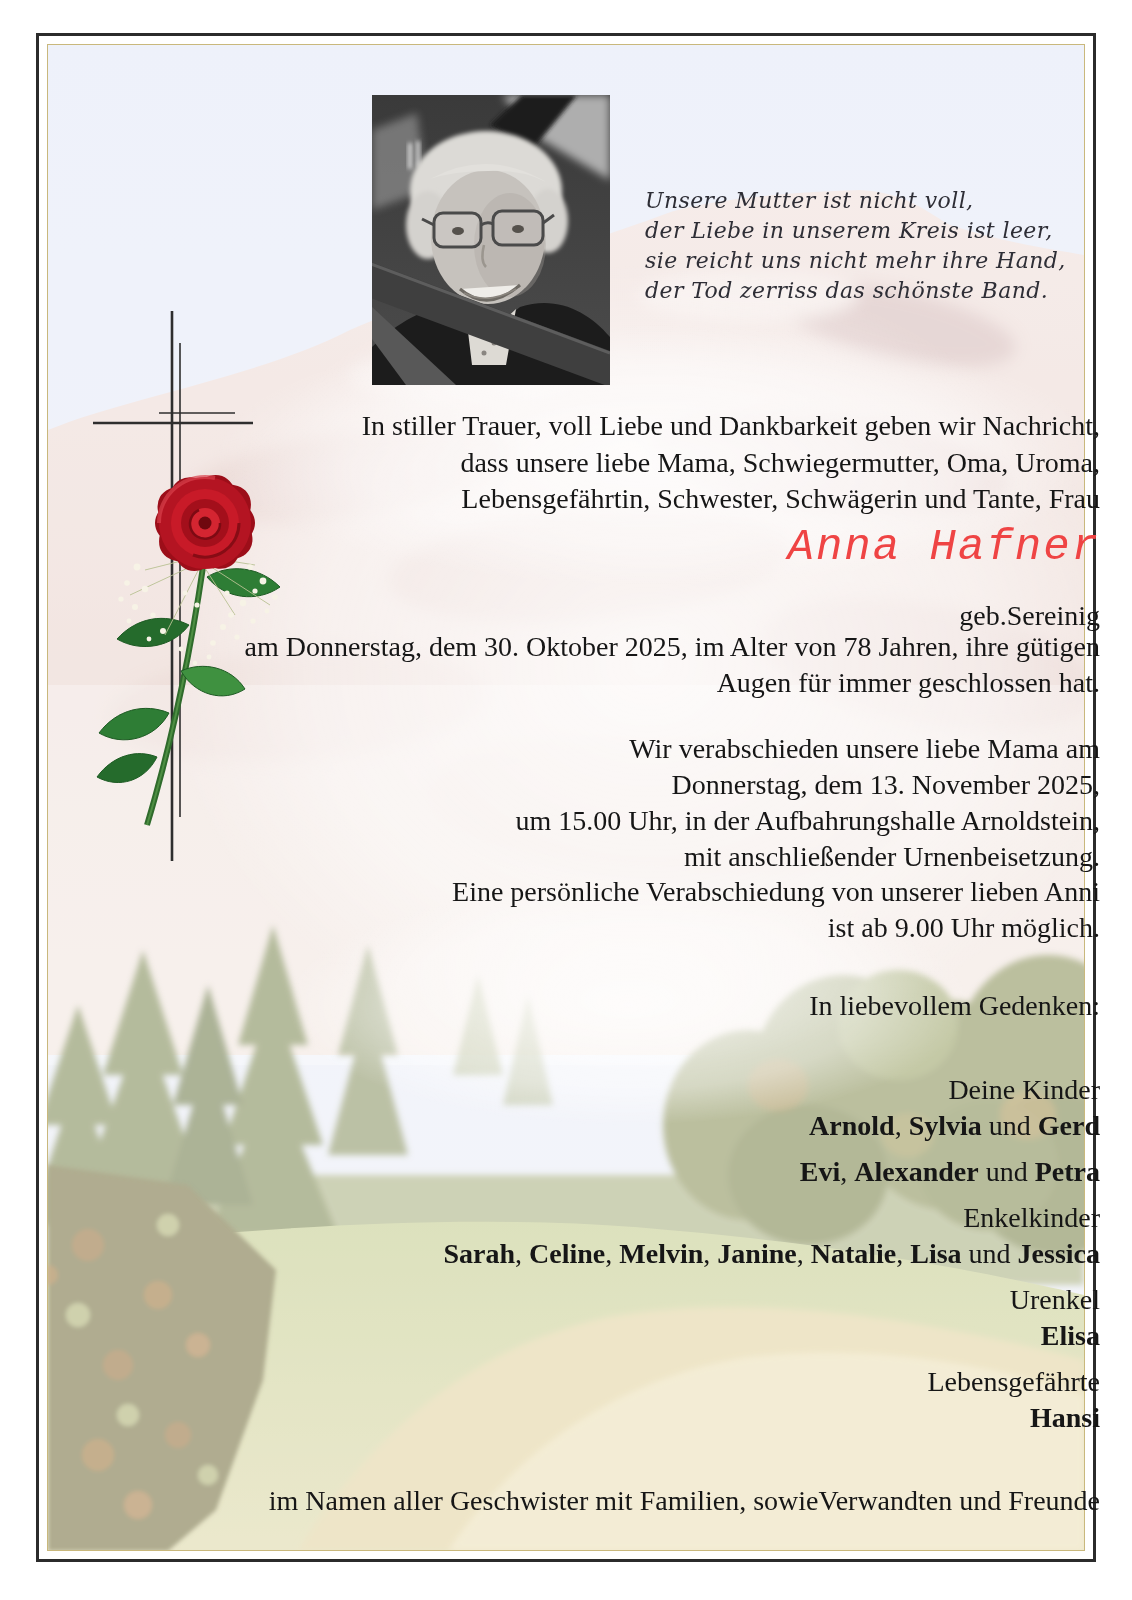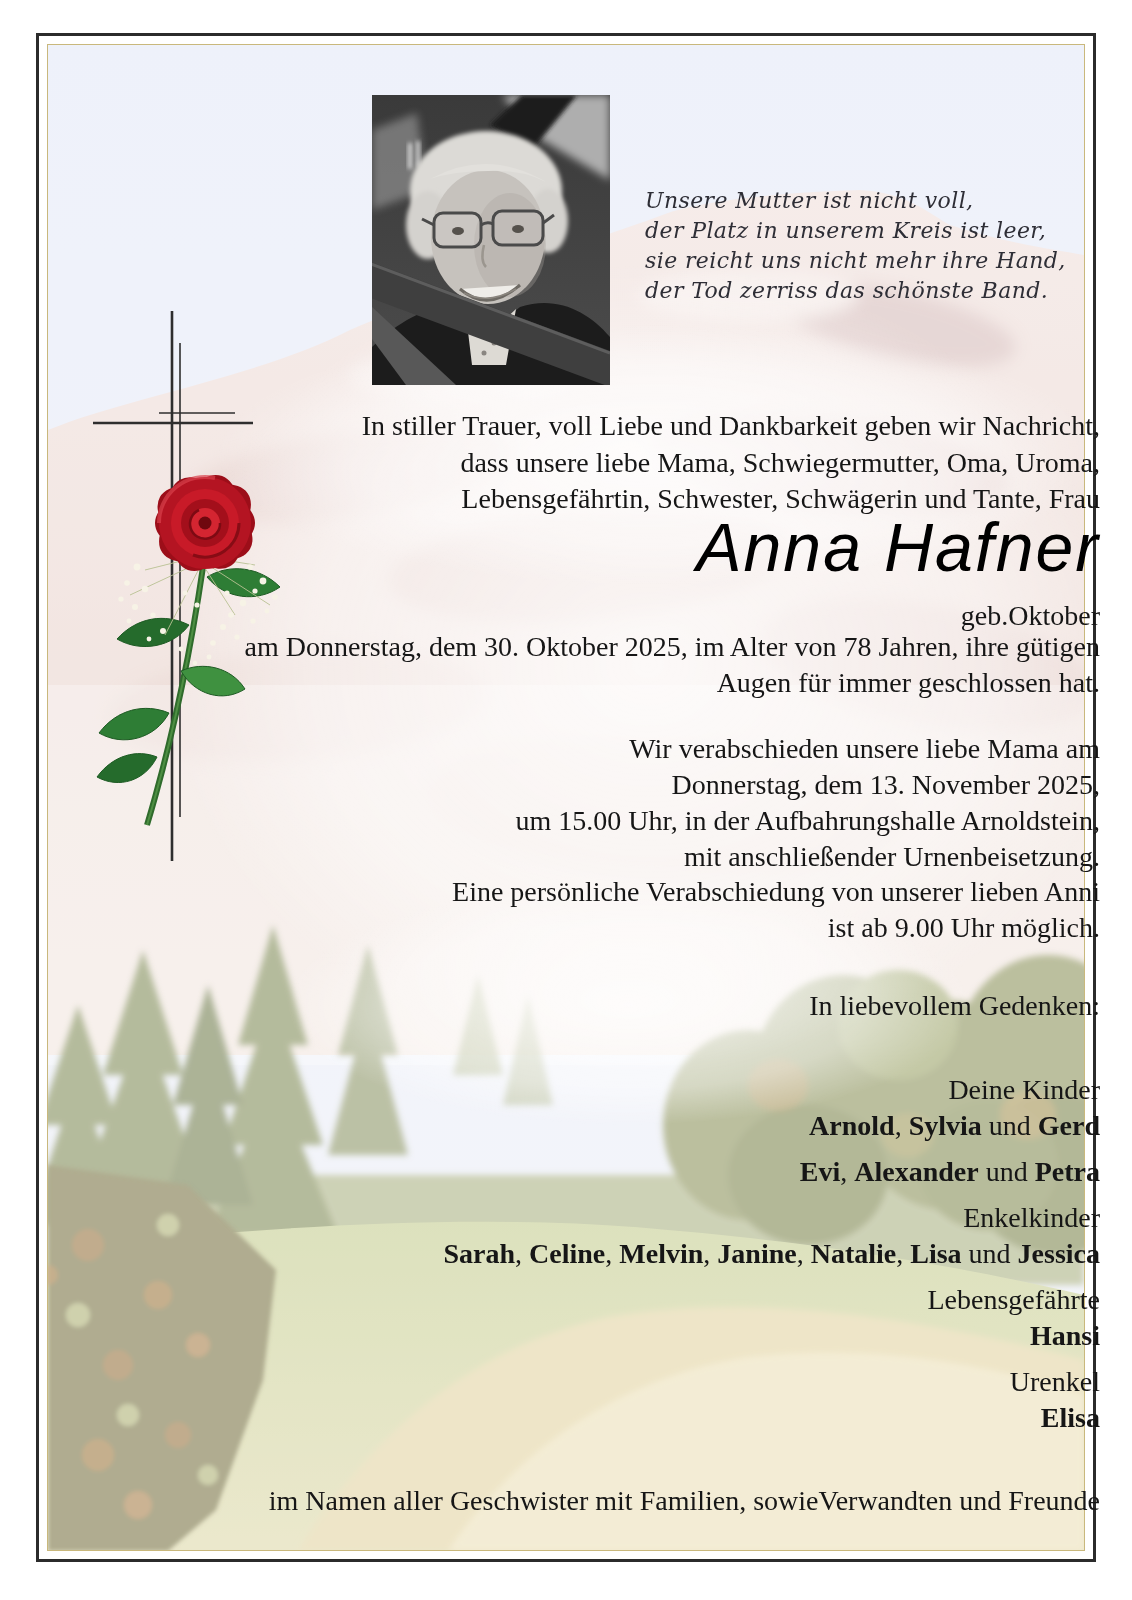--- a/index.html
+++ b/index.html
@@ -11,22 +11,22 @@
              border:1px solid #c9b87c;pointer-events:none;}
   .bg-scene{position:absolute;left:48px;top:45px;width:1036px;height:1506px;}
   .photo{position:absolute;left:372px;top:95px;width:238px;height:290px;}
   .crossrose{position:absolute;left:85px;top:305px;width:210px;height:560px;}
   .txt{position:absolute;left:220px;width:880px;text-align:right;
        font-size:28px;line-height:36px;}
   .poem{position:absolute;left:645px;top:186px;text-align:left;
         font-family:"DejaVu Serif", serif;font-style:italic;
         font-size:22px;line-height:30px;color:#2e2e36;letter-spacing:0.4px;}
   .intro{top:408px;line-height:36.5px;}
-  .name{top:512px;font-family:Liberation Sans, sans-serif;font-style:italic;
-        font-size:68px;line-height:70px;letter-spacing:2px;color:#000000;}
+  .name{top:512px;font-family:Liberation Mono, monospace;font-style:italic;
+        font-size:44px;line-height:70px;letter-spacing:2px;color:#ef4444;}
   .maiden{top:598px;}
   .death{top:629px;}
   .farewell{top:731px;}
   .viewing{top:874px;}
   .gedenken{top:988px;}
   .family{top:1072px;}
   .fam-block{margin-bottom:10px;}
   .fam-label,.fam-names{line-height:36px;}
   .fam-names .b{font-weight:bold;}
   .closing{top:1483px;}
@@ -291,33 +291,33 @@
       </g>
 
       <polygon points="-20,160 238,256 238,292 -20,196" fill="#3f3f3f"></polygon>
       <line x1="-20" y1="162" x2="238" y2="258" stroke="#5d5d5d" stroke-width="3"></line>
       <polygon points="0,212 84,290 34,290 0,244" fill="#585858"></polygon>
     </g>
   </svg>
 
   <div class="poem">
       <div>Unsere Mutter ist nicht voll,</div>
-      <div>der Platz in unserem Kreis ist leer,</div>
+      <div>der Liebe in unserem Kreis ist leer,</div>
       <div>sie reicht uns nicht mehr ihre Hand,</div>
       <div>der Tod zerriss das schönste Band.</div>
     </div>
 
   <div class="txt intro">
       <div>In stiller Trauer, voll Liebe und Dankbarkeit geben wir Nachricht,</div>
       <div>dass unsere liebe Mama, Schwiegermutter, Oma, Uroma,</div>
       <div>Lebensgefährtin, Schwester, Schwägerin und Tante, Frau</div>
     </div>
 
   <div class="txt name">Anna Hafner</div>
-  <div class="txt maiden">geb.Oktober</div>
+  <div class="txt maiden">geb.Sereinig</div>
 
   <div class="txt death">
       <div>am Donnerstag, dem 30. Oktober 2025, im Alter von 78 Jahren, ihre gütigen</div>
       <div>Augen für immer geschlossen hat.</div>
     </div>
 
   <div class="txt farewell">
       <div>Wir verabschieden unsere liebe Mama am</div>
       <div>Donnerstag, dem 13. November 2025,</div>
       <div>um 15.00 Uhr, in der Aufbahrungshalle Arnoldstein,</div>
@@ -337,24 +337,24 @@
         <div class="fam-names"><span class="b">Arnold</span><span>, </span><span class="b">Sylvia</span><span> und </span><span class="b">Gerd</span></div>
       </div>
       <div class="fam-block">
         <div class="fam-names"><span class="b">Evi</span><span>, </span><span class="b">Alexander</span><span> und </span><span class="b">Petra</span></div>
       </div>
       <div class="fam-block">
         <div class="fam-label">Enkelkinder</div>
         <div class="fam-names"><span class="b">Sarah</span><span>, </span><span class="b">Celine</span><span>, </span><span class="b">Melvin</span><span>, </span><span class="b">Janine</span><span>, </span><span class="b">Natalie</span><span>, </span><span class="b">Lisa</span><span> und </span><span class="b">Jessica</span></div>
       </div>
       <div class="fam-block">
+        <div class="fam-label">Urenkel</div>
+        <div class="fam-names"><span class="b">Elisa</span></div>
+      </div>
+      <div class="fam-block">
         <div class="fam-label">Lebensgefährte</div>
         <div class="fam-names"><span class="b">Hansi</span></div>
       </div>
-      <div class="fam-block">
-        <div class="fam-label">Urenkel</div>
-        <div class="fam-names"><span class="b">Elisa</span></div>
-      </div>
     </div>
 
   <div class="txt closing">im Namen aller Geschwister mit Familien, sowieVerwandten und Freunde</div>
 
 </div>
 
 </body></html>

